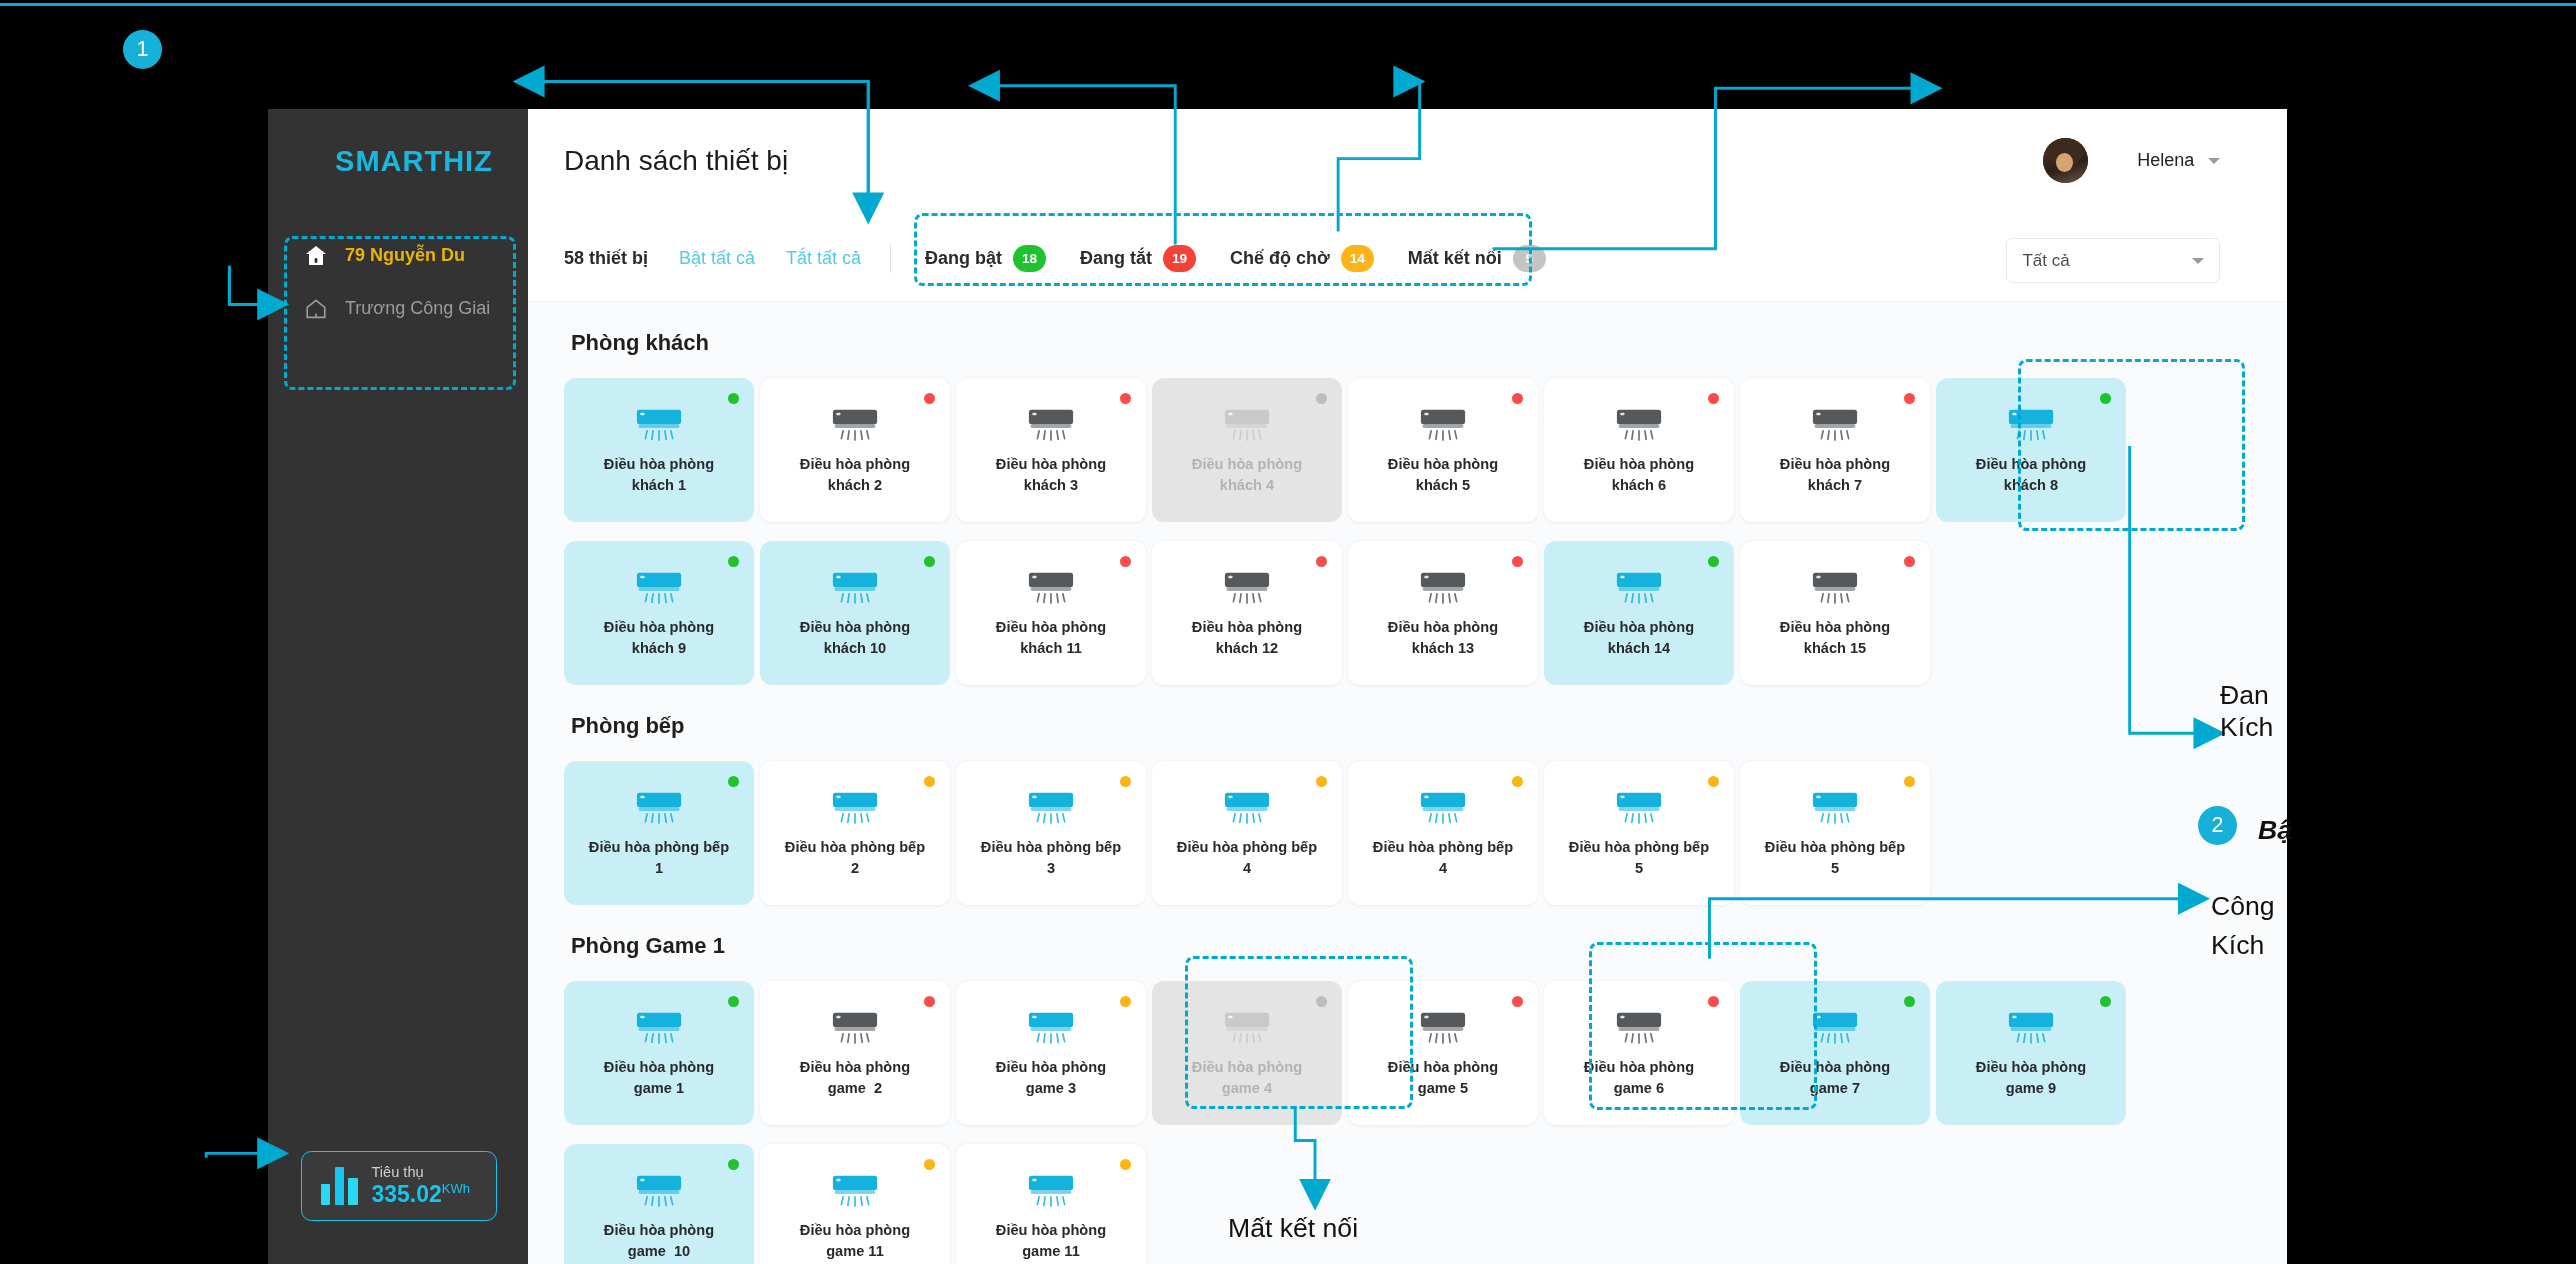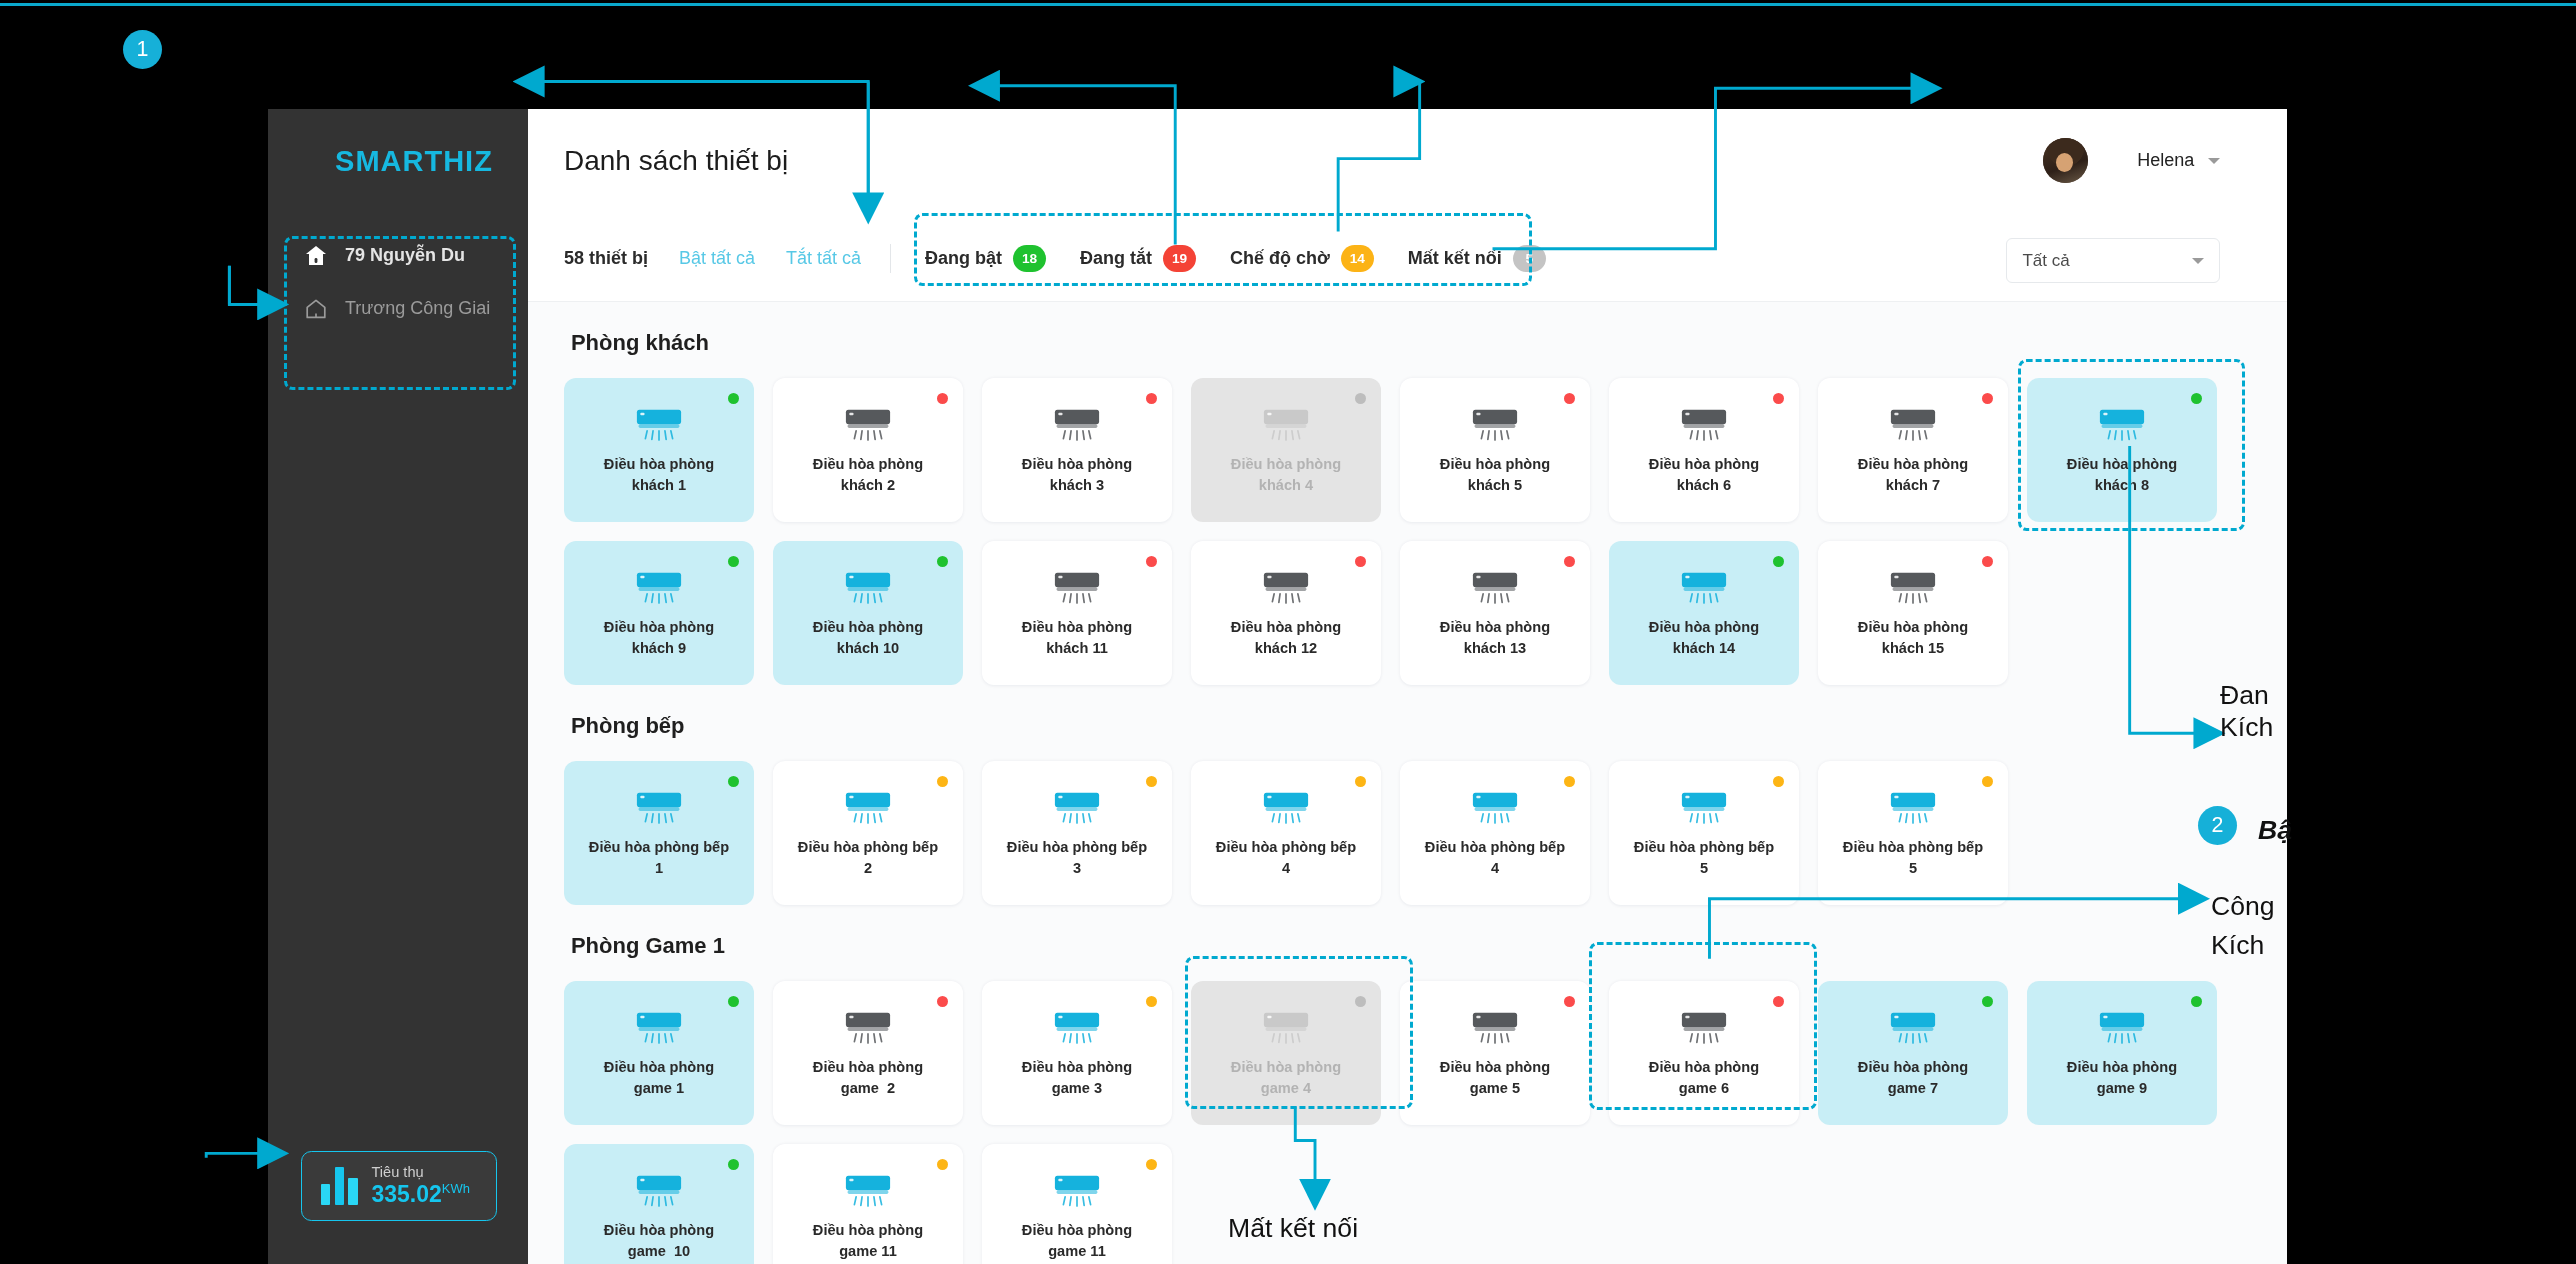--- a/index.html
+++ b/index.html
@@ -22,21 +22,21 @@
   .app { position:absolute; left:268px; top:109px; width:2019px; height:1155px;
          background:#fafbfc; overflow:hidden; }
 
   
   .sidebar { position:absolute; left:0; top:0; width:260px; height:1155px; background:#333333; }
   .logo { position:absolute; left:0; top:36px; width:292px; text-align:center;
           color:#16b8e0; font-size:29px; font-weight:700; letter-spacing:1px; }
   .nav { position:absolute; left:20.6px; top:120px; width:221px; }
   .nav-item { display:flex; align-items:center; height:53px; padding-left:15.4px; gap:17px; }
   .nav-label { font-size:18px; }
-  .nav-item.active .nav-label { color:#e5e5e5; font-weight:700; }
+  .nav-item.active .nav-label { color:#eab308; font-weight:700; }
   .nav-item.inactive .nav-label { color:#9b9b9b; font-weight:400; }
   .home-ico { width:24px; height:22px; flex:0 0 24px; }
 
   .energy { position:absolute; left:33px; bottom:43px; width:196px; height:70px;
             border:1.7px solid #16c6ee; border-radius:10.3px; background:#3a3a3a;
             display:flex; align-items:center; gap:13.7px; padding-left:19px; }
   .bars { display:flex; align-items:flex-end; gap:4.3px; height:38px; }
   .bars i { display:block; width:9.4px; background:#16c6ee; border-radius:0.9px; }
   .bars i:nth-child(1){height:20.6px; background:#2ad7f5;}
   .bars i:nth-child(2){height:38px;}
@@ -72,21 +72,21 @@
   .stat-lbl { font-size:18px; color:#2b2b2b; font-weight:700;text-align:center; }
   .pill { min-width:33px; height:27.4px; border-radius:13.7px; color:#fff; font-size:13.7px;
           font-weight:700; display:flex; align-items:center; justify-content:center; padding:0 7.7px; }
   .select { position:absolute; right:67px; top:22px; width:214px; height:45px; background:#fff;
             border:0.9px solid #e6e9ec; border-radius:6px; display:flex; align-items:center;
             padding:0 15.4px; justify-content:space-between; font-size:17px; color:#4a4a4a; }
 
   .content { position:absolute; left:0; top:193px; right:0; bottom:0; background:#fafbfc;
              overflow:hidden; padding:0 0 0 36px; }
   .group-title { font-size:22px; color:#1f1f1f; font-weight:700; margin:28px 0 22px 6.9px; }
-  .grid { display:flex; gap:19px; margin-bottom:19px; }
+  .grid { display:flex; gap:6px; margin-bottom:19px; }
 
   .card { width:190px; height:144px; border-radius:12px; background:#ffffff;
           position:relative; box-shadow:0 0.9px 3.4px rgba(16,32,64,.07);
           display:flex; flex-direction:column; align-items:center; }
   .card.on { background:#c8eef6; box-shadow:none; }
   .card.off-line { background:#e4e4e4; box-shadow:none; }
   .dot { position:absolute; right:15.4px; top:14.6px; width:11px; height:11px; border-radius:50%; }
   .dot.green{background:#1fc22f;} .dot.red{background:#fb4b4b;}
   .dot.orange{background:#fdb515;} .dot.grey{background:#bdbdbd;}
   .ac { margin-top:30px; width:48px; height:34px; }

